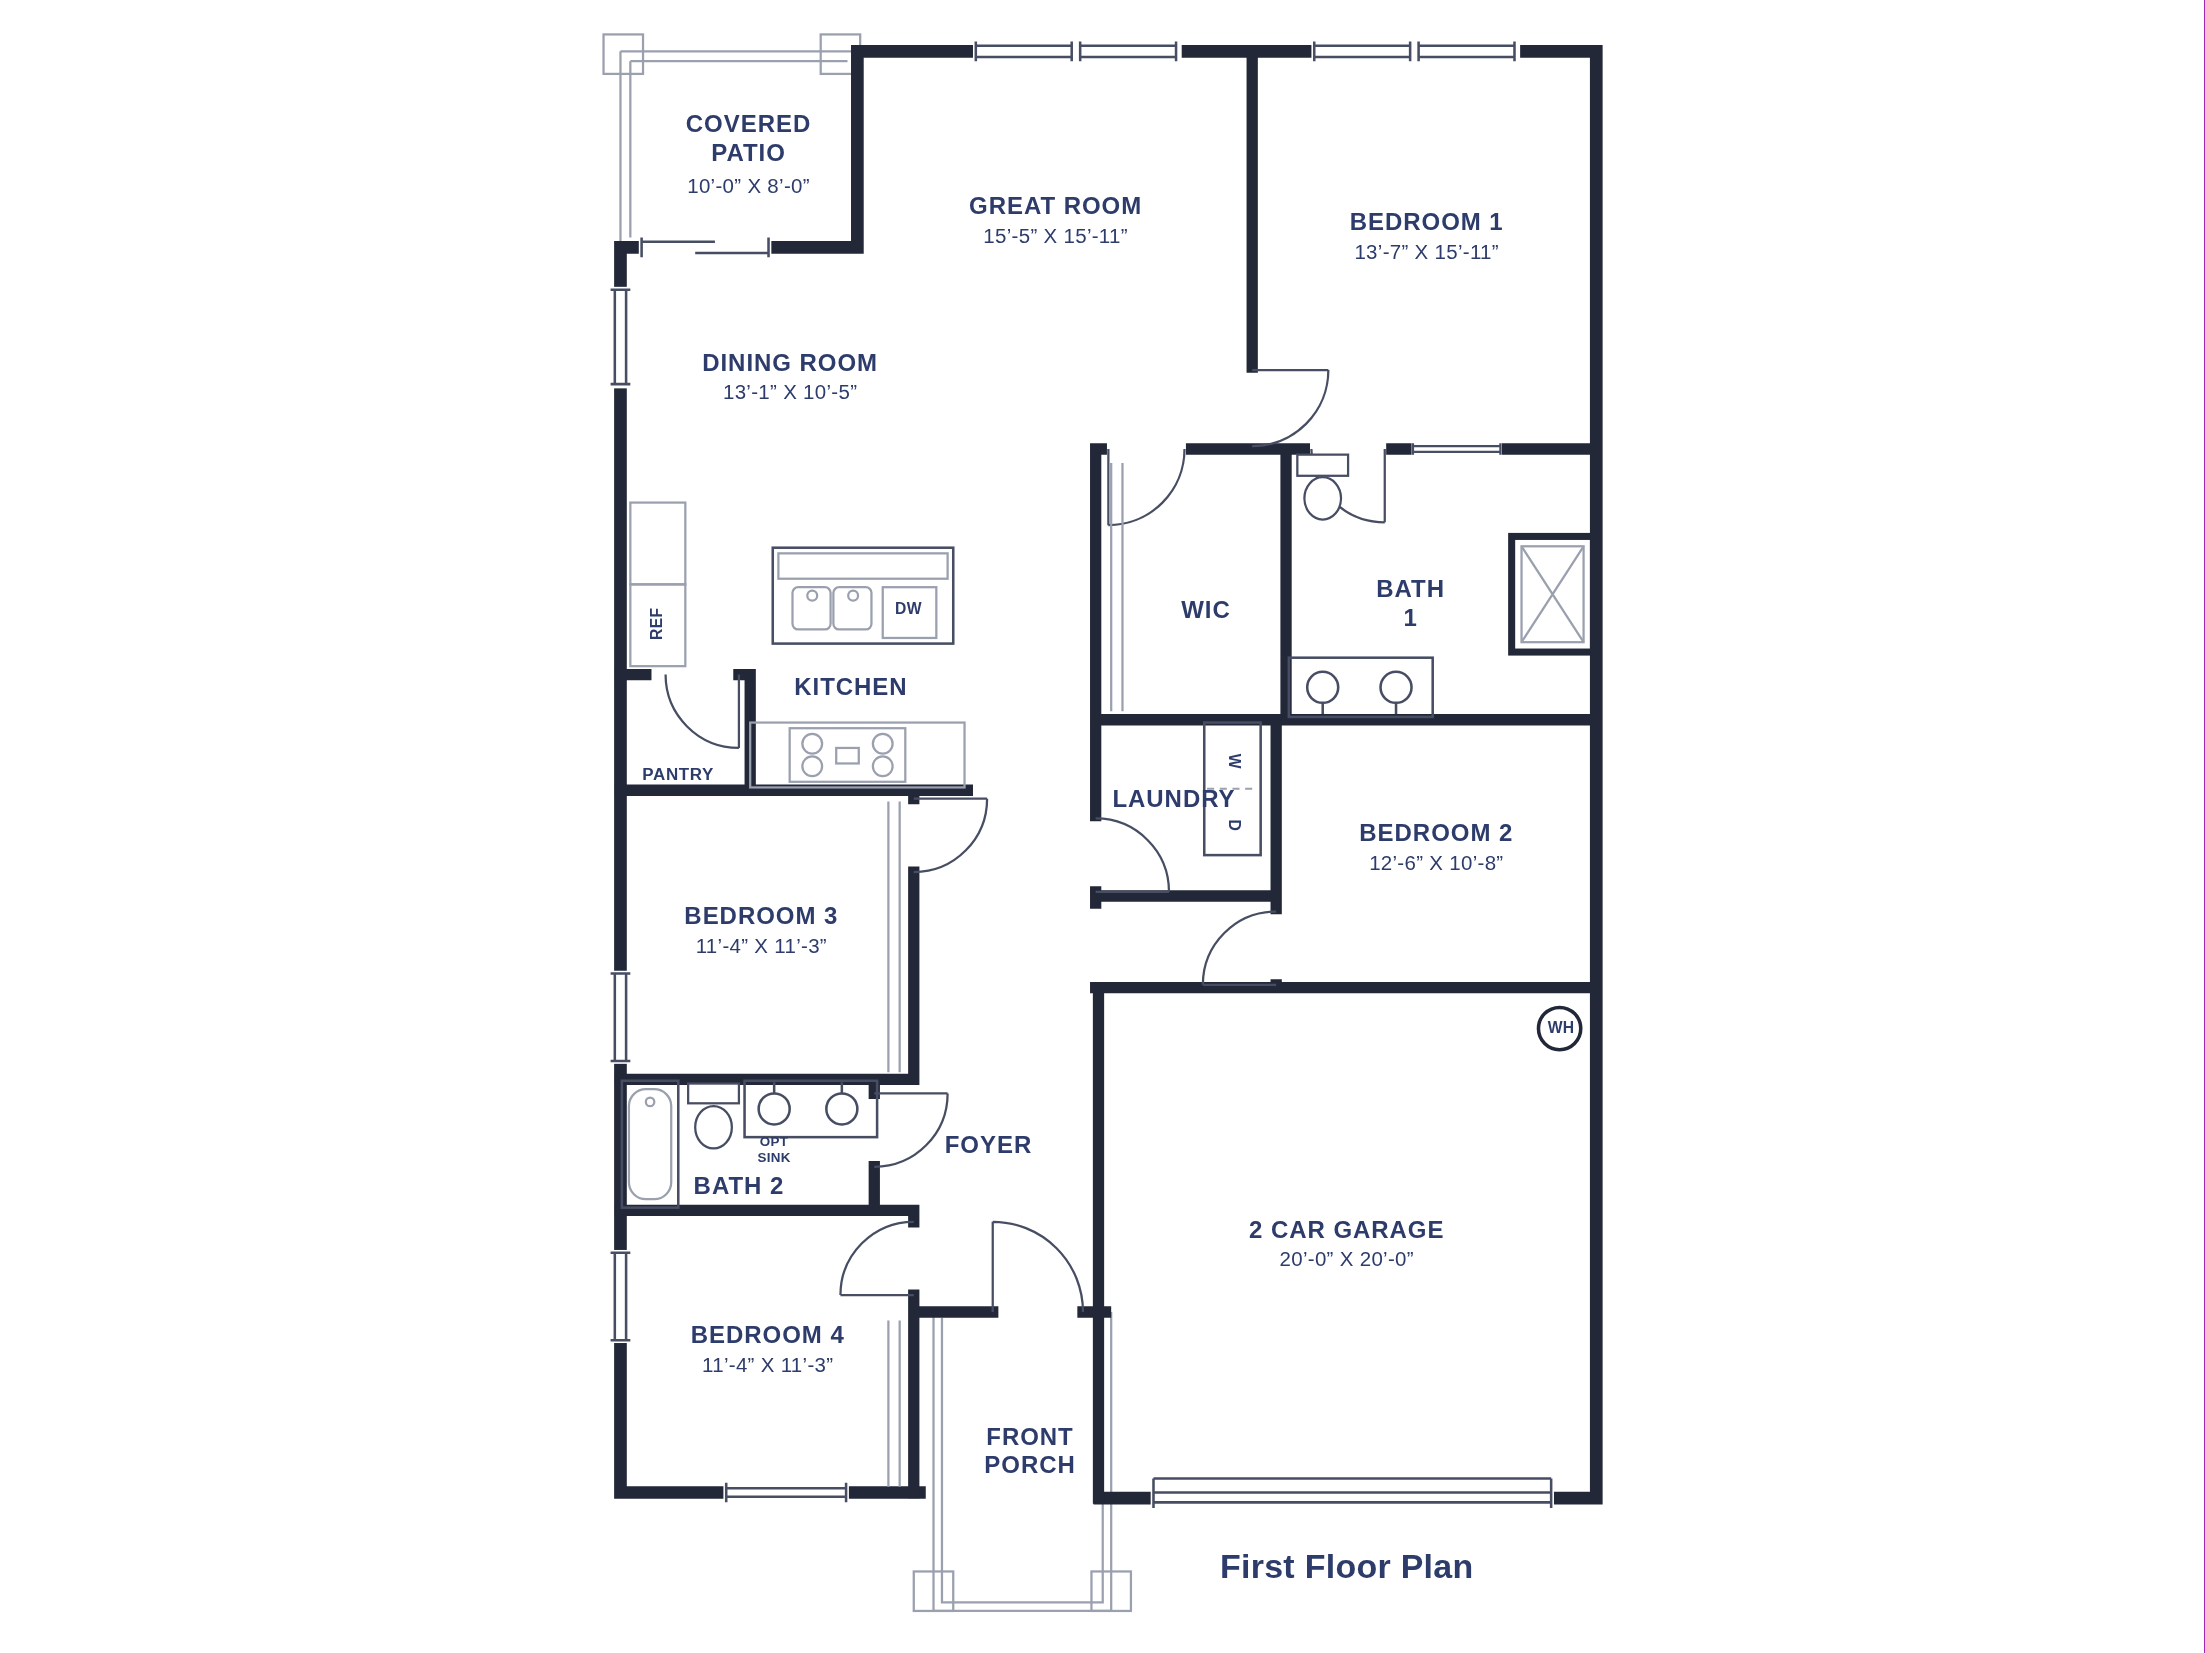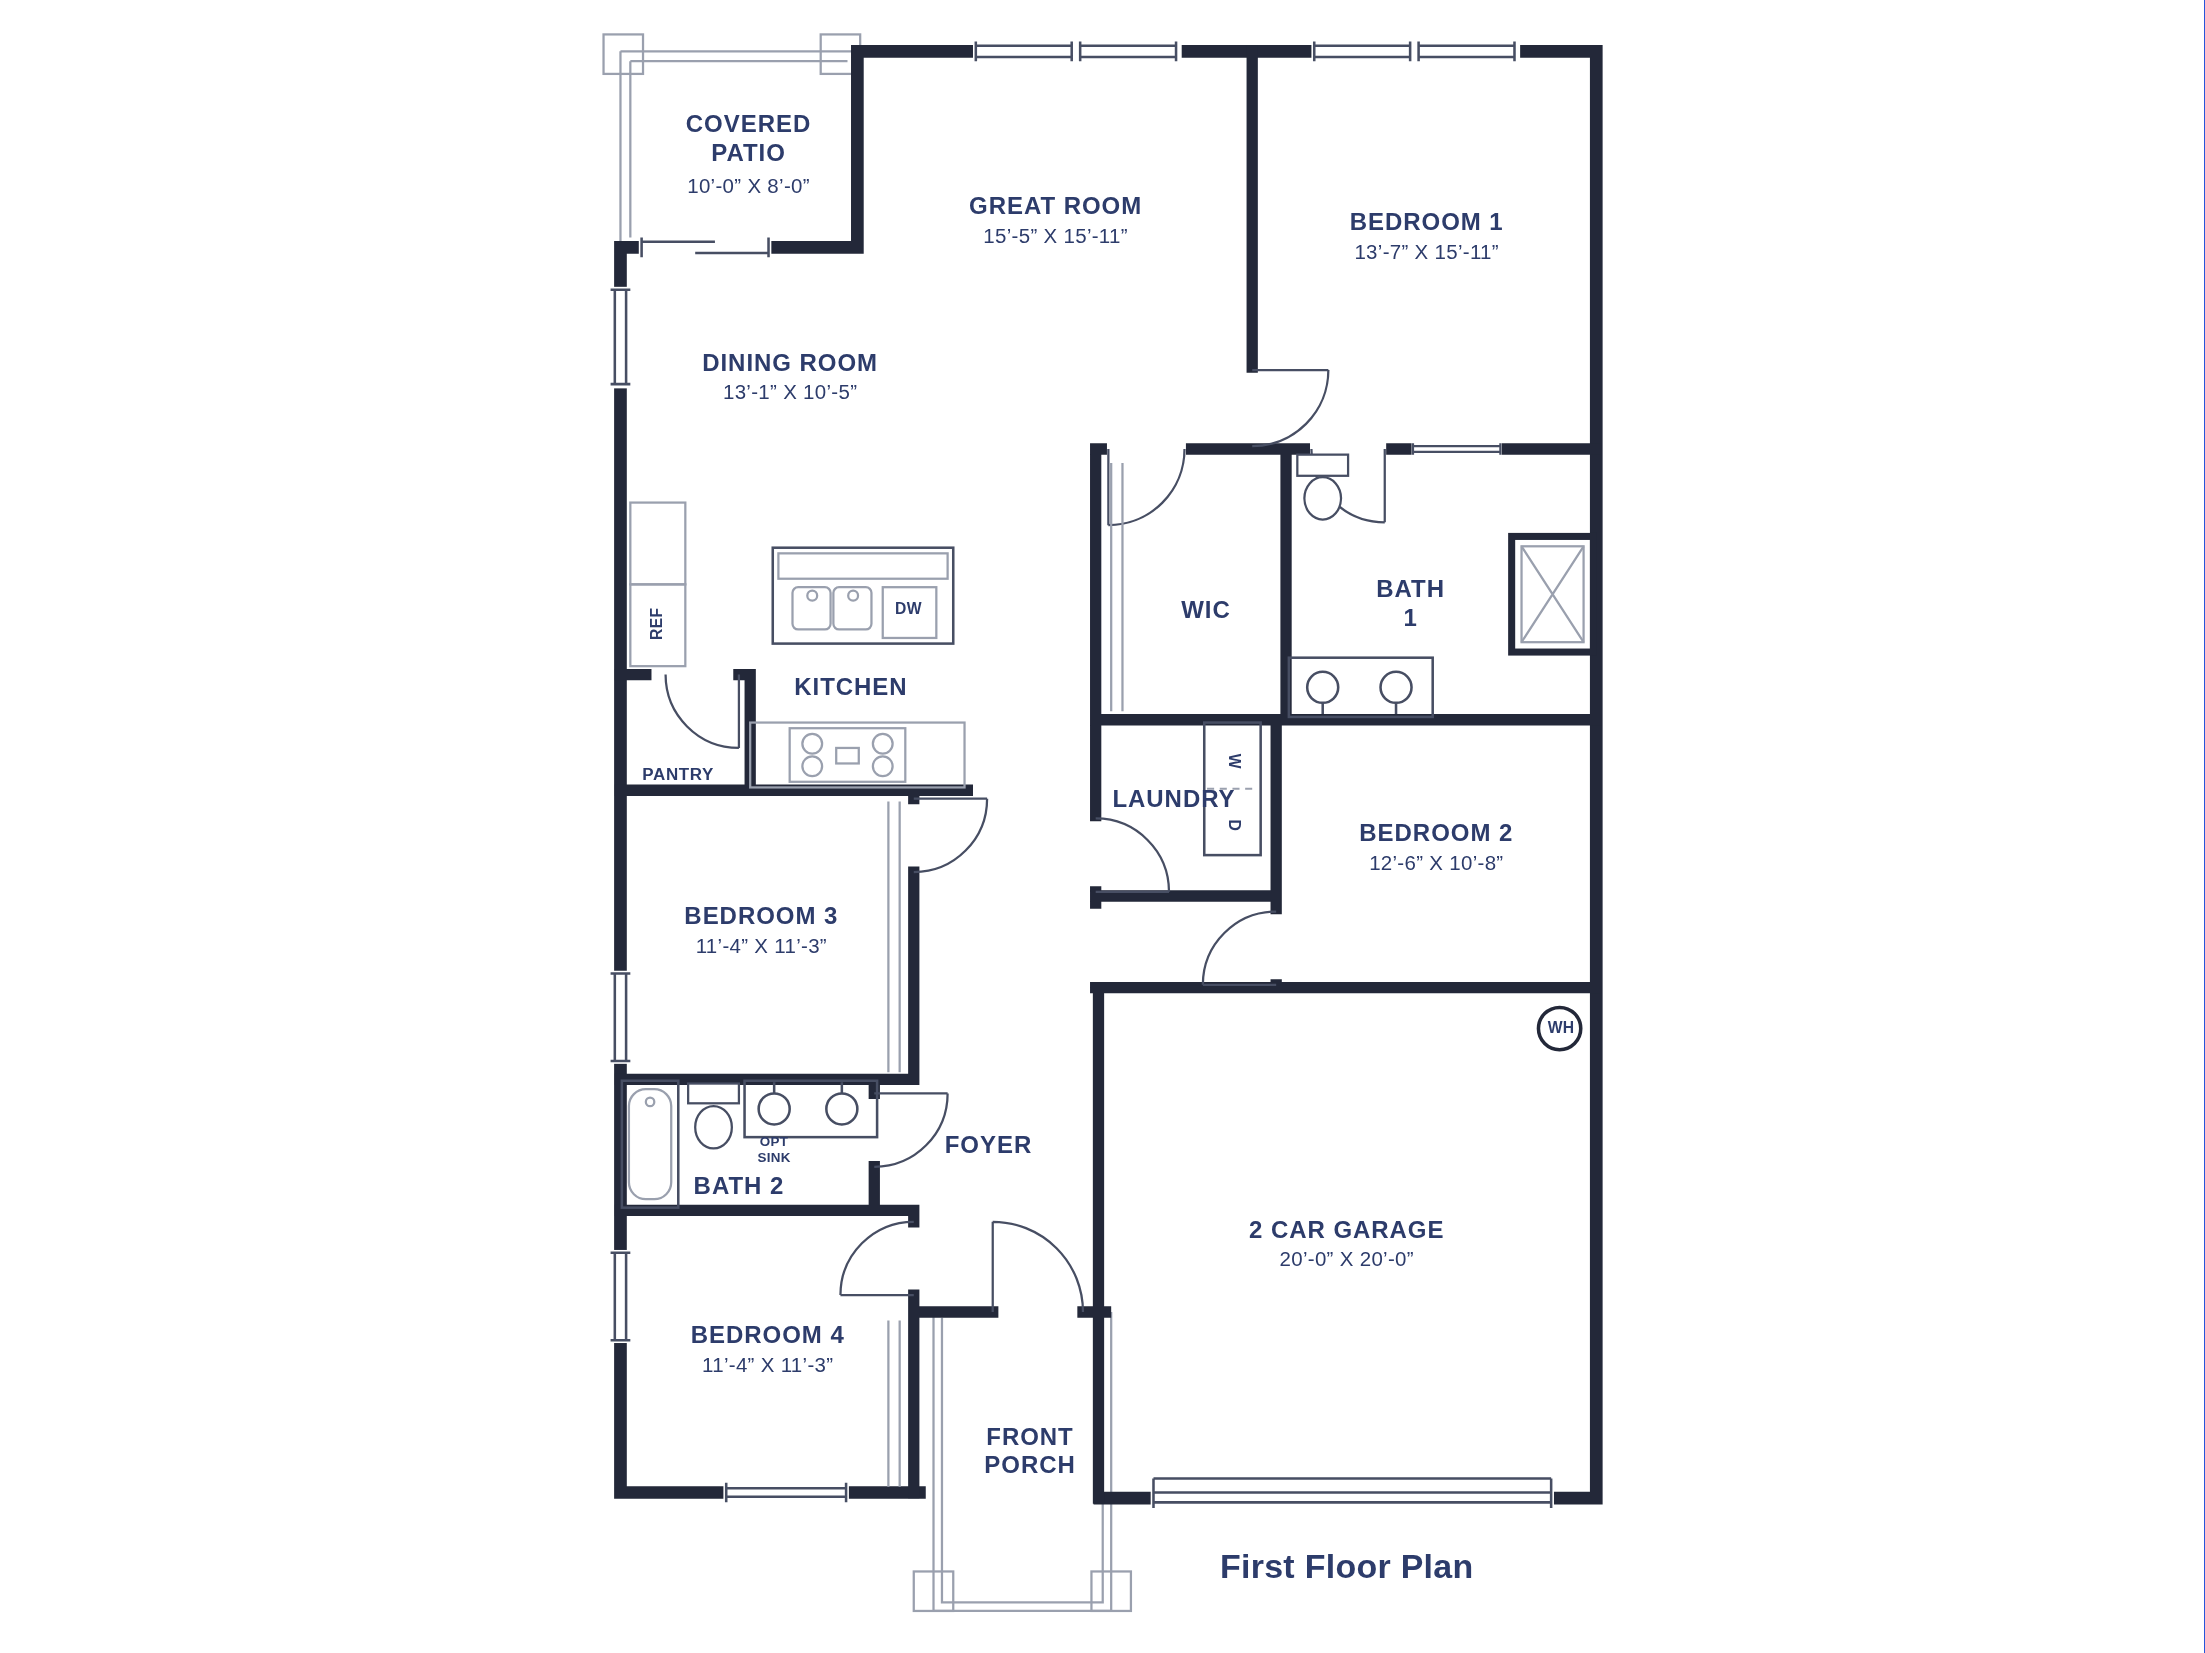--- a/index.html
+++ b/index.html
@@ -1,20 +1,20 @@
 <!DOCTYPE html>
 <html style="--wall: #232839; --text: #2d3c6b; --detail: #474e63; --light-detail: #9aa0ae;font-size:7px"><head>
 <meta charset="utf-8">
 <title></title>
 <style>
   :root{
     --wall:#232839; --text:#2d3c6b; --detail:#474e63; --light-detail:#9aa0ae;
   }
   html,body{margin:0;padding:0;background:#ffffff;}
-  .viewport{width:2205px;height:1654px;overflow:hidden;background:#1d4ed8;}
+  .viewport{width:2205px;height:1654px;overflow:hidden;background:#a21caf;}
   .scale{transform:scale(3.1989);transform-origin:0 0;}
   .canvas{position:relative;width:689px;height:517px;background:#fff;
           font-family:"Liberation Sans",sans-serif;color:var(--text,#2d3c6b);}
   .plan-svg{position:absolute;left:0;top:0;}
 
   
   .w-ext{stroke:var(--wall,#232839);stroke-width:9;fill:none;stroke-linecap:square;}
   .w-int{stroke:var(--wall,#232839);stroke-width:8;fill:none;stroke-linecap:square;}
   .thin{stroke:var(--detail,#474e63);stroke-width:1.8;fill:none;}
   .thin-l{stroke:var(--light-detail,#9aa0ae);stroke-width:1.6;fill:none;}

